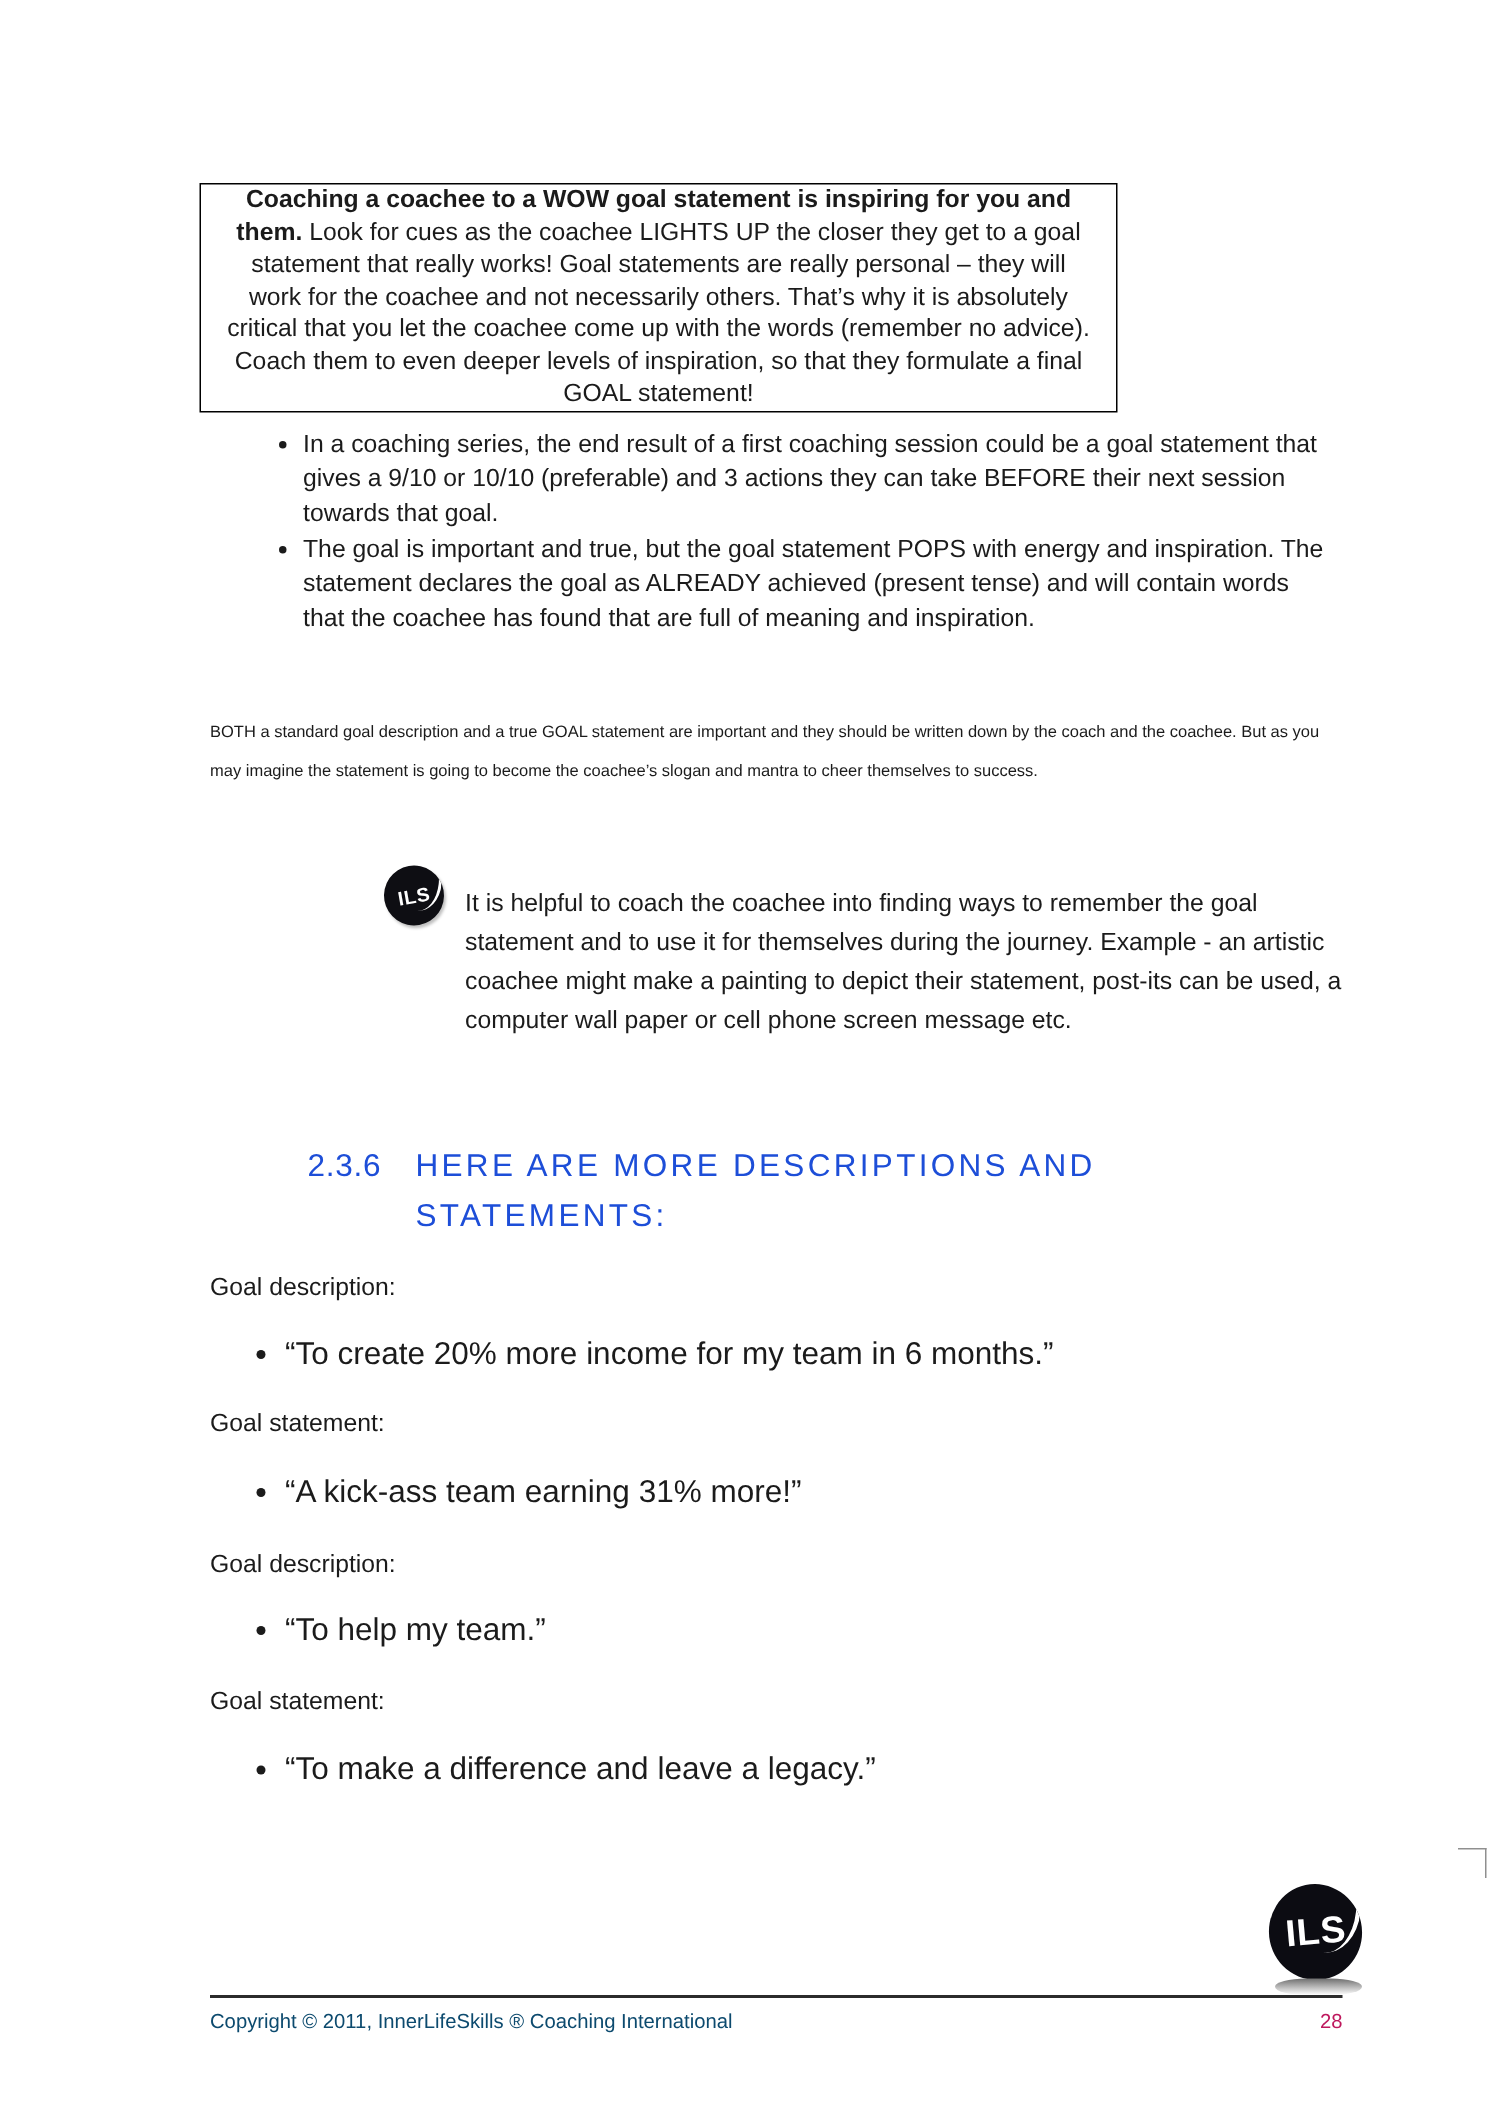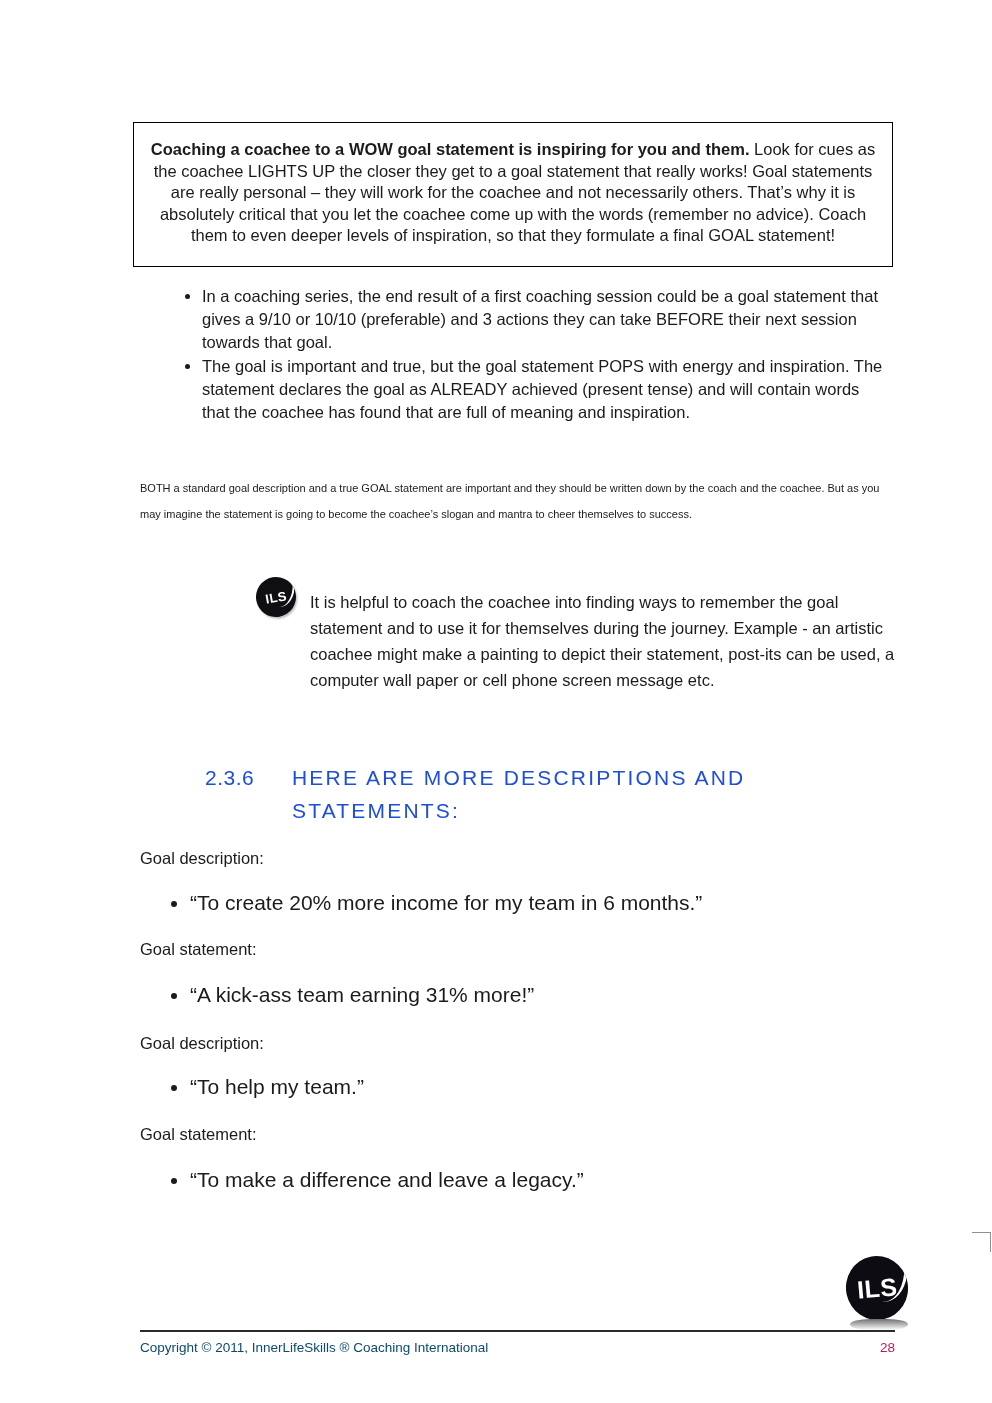--- a/index.html
+++ b/index.html
@@ -8,23 +8,23 @@
     width: 992px; height: 1403px;
     position: relative;
     font-family: "Liberation Sans", sans-serif;
     color: #1b1b1b;
     overflow: hidden;
   }
   .abs { position: absolute; }
 
   
   .info-box {
-    left: 133px; top: 122px; width: 760px; min-height: 145px;
+    left: 133px; top: 122px; width: 612px; min-height: 145px;
     border: 1.5px solid #000;
-    padding: 16px 14px;
+    padding: 0 14px;
     text-align: center;
     font-size: 16.5px; line-height: 21.5px;
   }
   .info-box .lead { font-weight: bold; }
 
   
   ul.bullets {
     left: 140px; top: 285px; width: 748px;
     padding-left: 62px; list-style: disc;
     font-size: 16.5px; line-height: 23.2px;
@@ -59,21 +59,21 @@
   }
 
   
   .heading {
     left: 205px; top: 761px;
     display: flex;
     font-size: 21px; line-height: 33px;
     color: #1d4ed8;
   }
   .heading .num { width: 72px; flex: none; letter-spacing: 0.5px; }
-  .heading .txt { width: 480px; letter-spacing: 2.2px; margin-left: 15px; }
+  .heading .txt { width: 480px; letter-spacing: 2.2px; }
 
   .goal-label { left: 140px; font-size: 16.5px; line-height: 20px; }
 
   ul.quote {
     left: 128px; width: 700px;
     padding-left: 62px; list-style: disc;
     font-size: 21px; line-height: 24px;
   }
 
   

